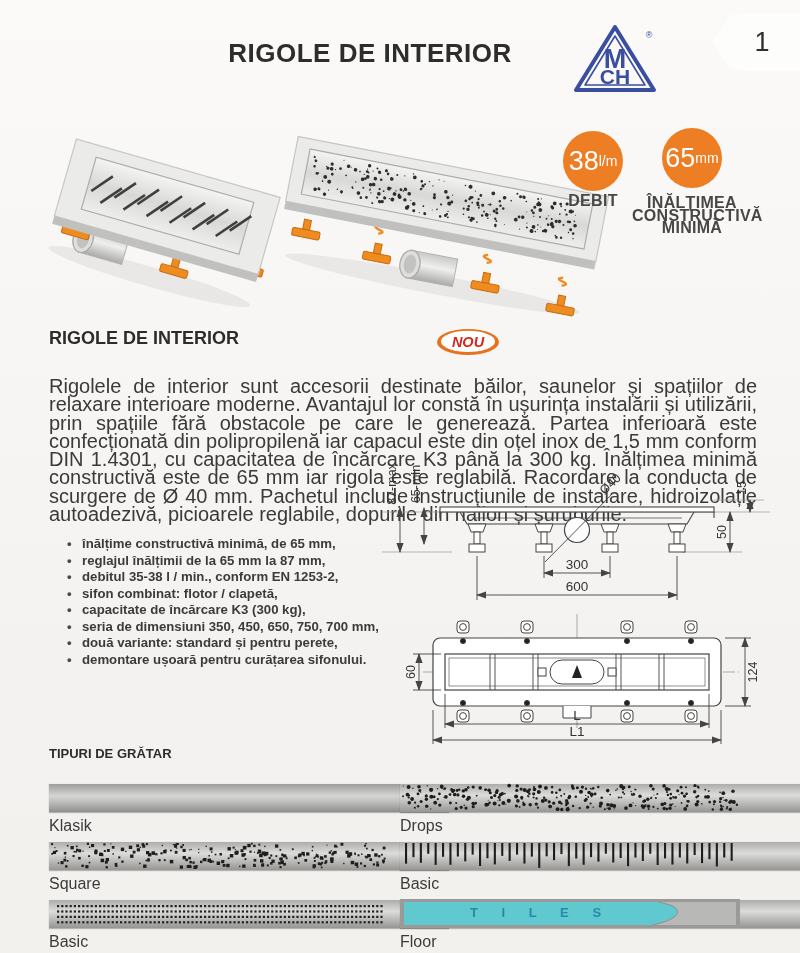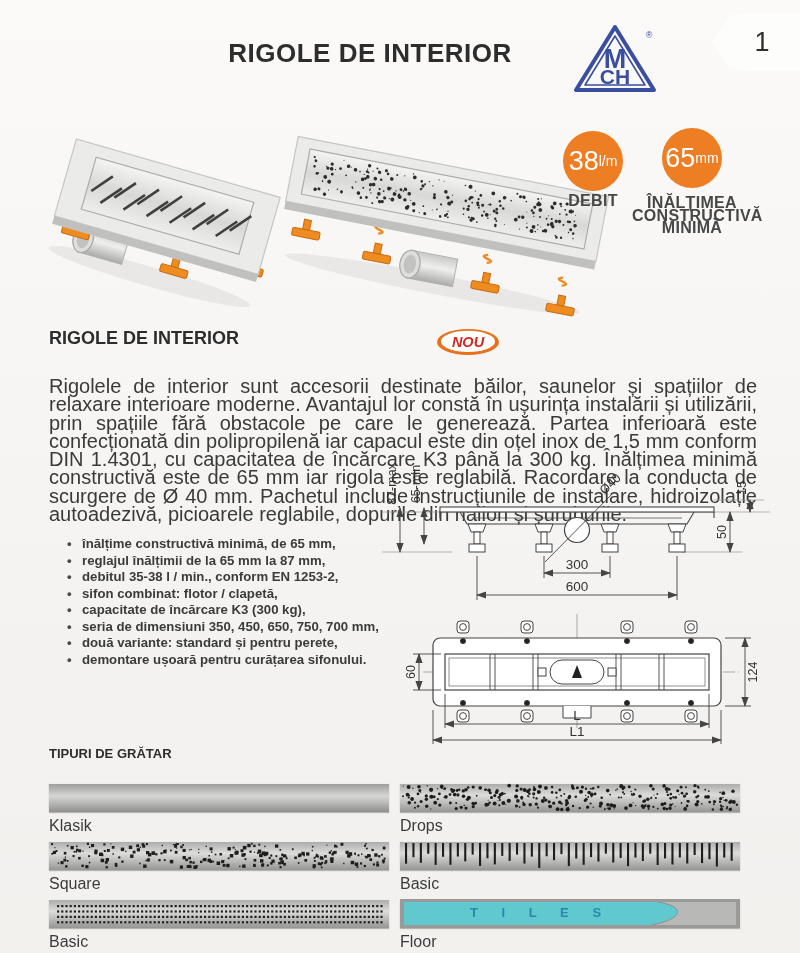--- a/index.html
+++ b/index.html
@@ -47,21 +47,21 @@
   .adv-list{ position:absolute; left:49px; top:520px; width:330px; margin:16px; padding:0; list-style:none;font-weight:bold;}
   .adv-list li{ position:relative; padding-left:17px; font-size:13.2px; line-height:16.5px; color:#3b3b3b;}
   .adv-list li::before{ content:"•"; position:absolute; left:2px; color:#4a4a4a; }
   .sideview{ position:absolute; left:382px; top:460px; }
   .topview{ position:absolute; left:405px; top:608px; }
   svg text.dim{ font-size:12.5px; fill:#333; }
   svg text.dim-big{ font-size:13.5px; fill:#333; }
   
   .grates-head{ position:absolute; left:49px; top:746px; font-size:13px; font-weight:bold; color:#2c2c2c;}
   .grate-item{ position:absolute; width:340px; }
-  .strip{ position:relative; width:340px; height:29px; overflow:hidden;
+  .strip{ position:relative; width:400px; height:29px; overflow:hidden;
     background:linear-gradient(180deg,#a8a8a6 0%,#dcdcda 42%,#c6c6c4 60%,#969694 100%);
     box-shadow:inset 0 1px 0 #eeeeec, 0 1px 1px rgba(0,0,0,.25);}
   .strip svg{ position:absolute; left:0; top:0; }
   .strip.klasik{ background:linear-gradient(180deg,#9a9a98 0%,#d5d5d3 45%,#bebebc 65%,#8f8f8d 100%);}
   .grate-label{ margin-top:5px; font-size:16px; color:#3b3b3b; }
   .g-pos-0{ left:49px;  top:783px; }
   .g-pos-1{ left:400px; top:783px; }
   .g-pos-2{ left:49px;  top:841px; }
   .g-pos-3{ left:400px; top:841px; }
   .g-pos-4{ left:49px;  top:899px; }

